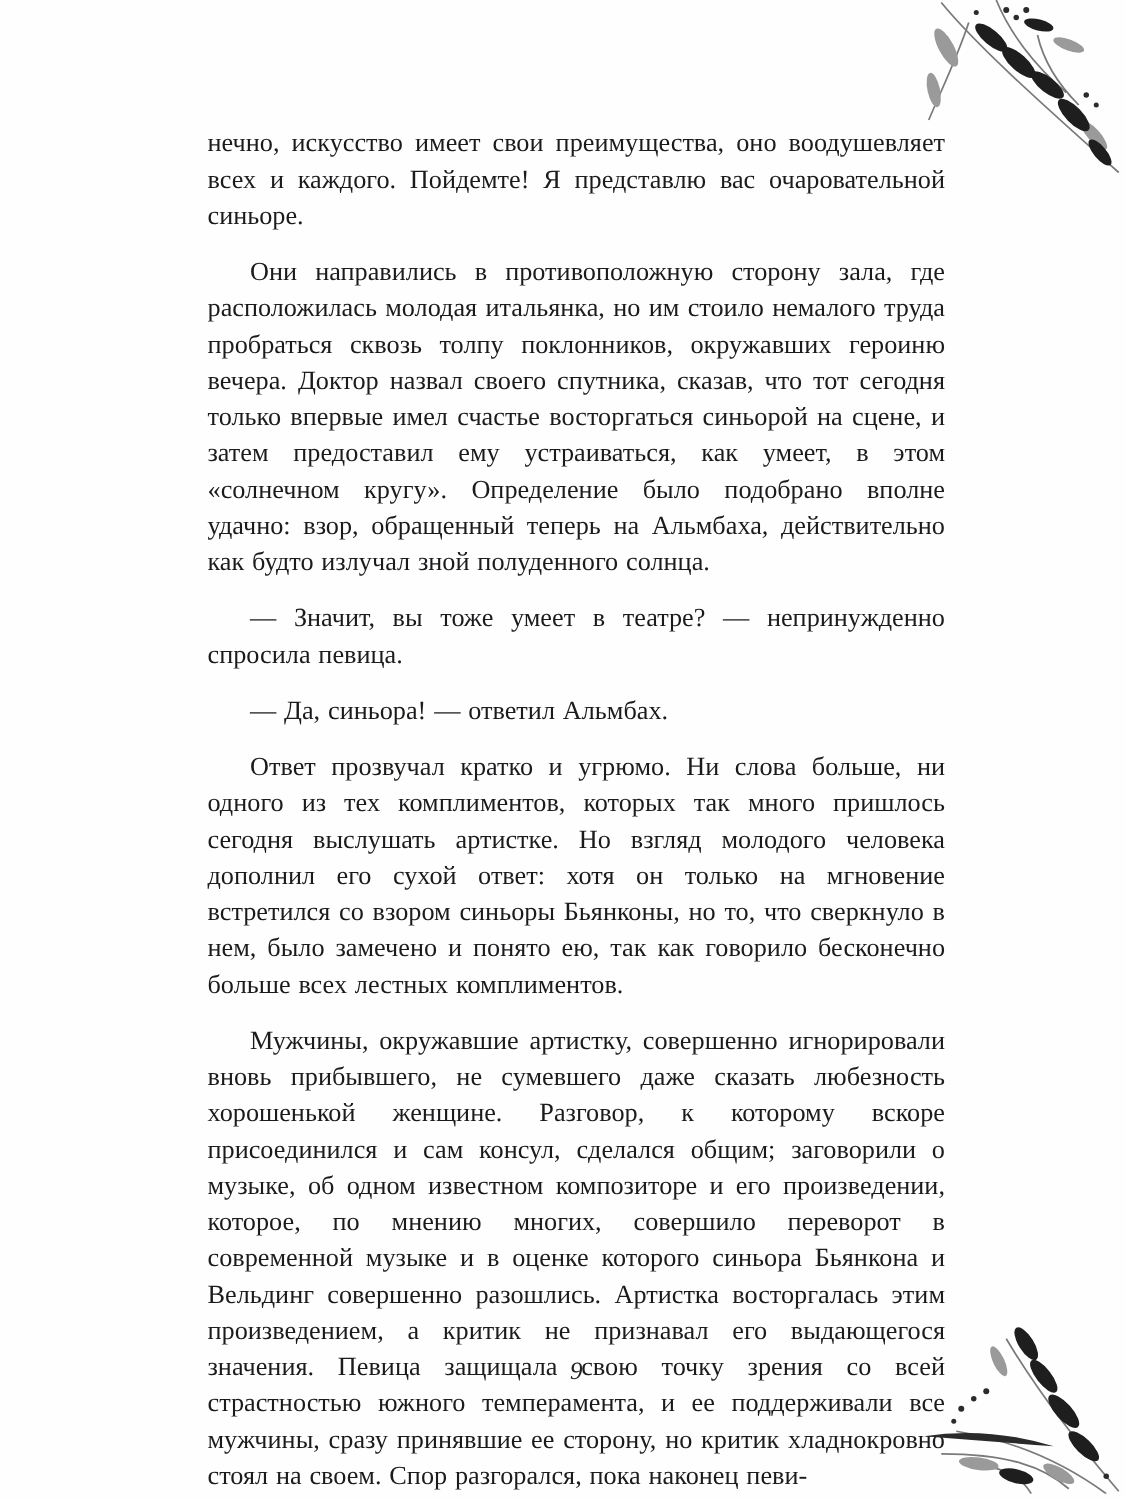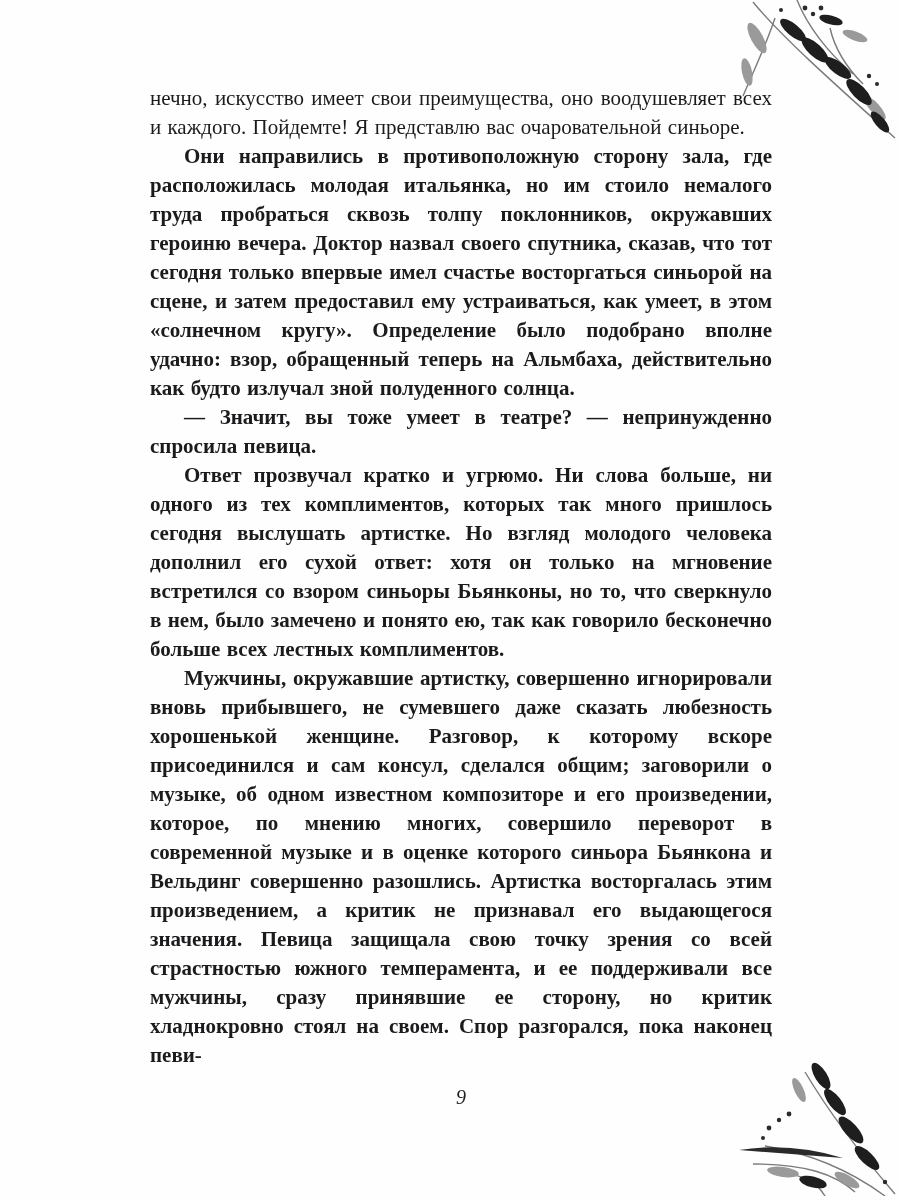--- a/index.html
+++ b/index.html
@@ -19,26 +19,25 @@
   .text-block {
     position: absolute;
     left: 150px;
     top: 84px;
     width: 622px;
     font-size: 21px;
     line-height: 29px;
     text-align: justify;
   }
   .text-block p {
-    margin: 0;
+    margin: 16px;
     word-spacing: 1px;
   }
   .text-block p.indent {
     text-indent: 34px;
-    font-weight: bold;
   }
   .page-number {
     position: absolute;
     left: 150px;
     top: 1086px;
     width: 622px;
     text-align: center;
     font-size: 20px;
     font-style: italic;
     color: #222;
@@ -94,20 +93,21 @@
         <circle cx="134" cy="76" r="2.2"></circle>
         <circle cx="142" cy="84" r="2"></circle>
       </g>
     </svg>
   </div>
 
   <div class="text-block">
     <p>нечно, искусство имеет свои преимущества, оно воодушевляет всех и каждого. Пойдемте! Я представлю вас очаровательной синьоре.</p>
     <p class="indent">Они направились в противоположную сторону зала, где расположилась молодая итальянка, но им стоило немалого труда пробраться сквозь толпу поклонников, окружавших героиню вечера. Доктор назвал своего спутника, сказав, что тот сегодня только впервые имел счастье восторгаться синьорой на сцене, и затем предоставил ему устраиваться, как умеет, в этом «солнечном кругу». Определение было подобрано вполне удачно: взор, обращенный теперь на Альмбаха, действительно как будто излучал зной полуденного солнца.</p>
     <p class="indent">— Значит, вы тоже умеет в театре? — непринужденно спросила певица.</p>
+    <p class="indent">— Да, синьора! — ответил Альмбах.</p>
     <p class="indent">Ответ прозвучал кратко и угрюмо. Ни слова больше, ни одного из тех комплиментов, которых так много пришлось сегодня выслушать артистке. Но взгляд молодого человека дополнил его сухой ответ: хотя он только на мгновение встретился со взором синьоры Бьянконы, но то, что сверкнуло в нем, было замечено и понято ею, так как говорило бесконечно больше всех лестных комплиментов.</p>
     <p class="indent">Мужчины, окружавшие артистку, совершенно игнорировали вновь прибывшего, не сумевшего даже сказать любезность хорошенькой женщине. Разговор, к которому вскоре присоединился и сам консул, сделался общим; заговорили о музыке, об одном известном композиторе и его произведении, которое, по мнению многих, совершило переворот в современной музыке и в оценке которого синьора Бьянкона и Вельдинг совершенно разошлись. Артистка восторгалась этим произведением, а критик не признавал его выдающегося значения. Певица защищала свою точку зрения со всей страстностью южного темперамента, и ее поддерживали все мужчины, сразу принявшие ее сторону, но критик хладнокровно стоял на своем. Спор разгорался, пока наконец певи-</p>
   </div>
 
   <div class="page-number">9</div>
 
   <div class="ornament ornament-bottom">
     <svg width="165" height="142" viewBox="0 0 165 142" xmlns="http://www.w3.org/2000/svg">
       <g stroke="#7a7a7a" stroke-width="1.4" fill="none">
         <path d="M160 140 C 130 105, 95 60, 70 18"></path>

